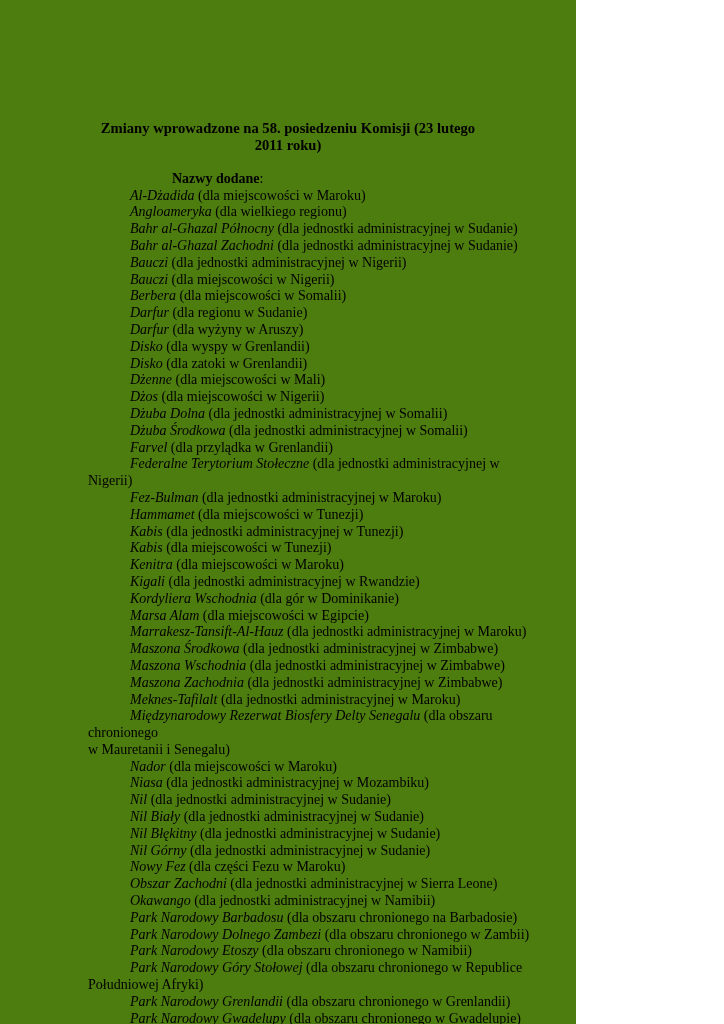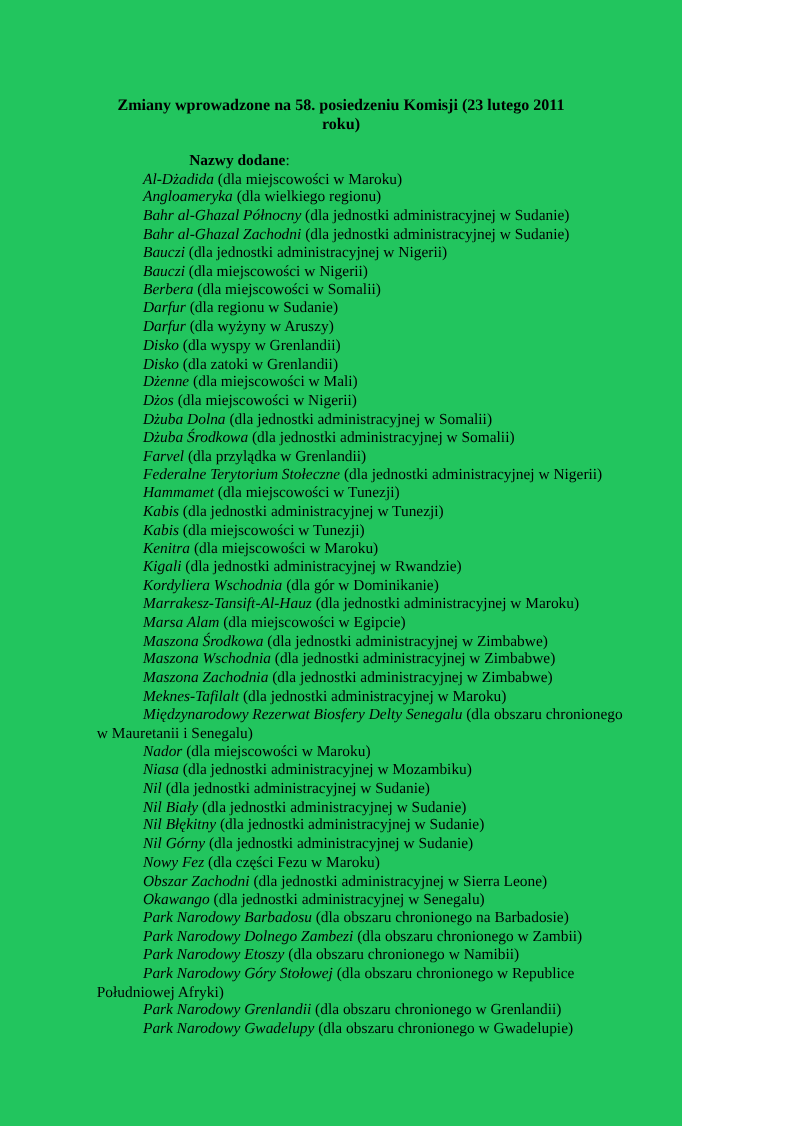--- a/index.html
+++ b/index.html
@@ -3,24 +3,24 @@
 <meta charset="utf-8">
 <style>
   html, body {
     margin: 0;
     padding: 0;
     background: #ffffff;
     color: #000000;
   }
   .page {
     box-sizing: border-box;
-    width: 620px;
+    width: 576px;
     height: 1024px;
-    background: #22c55e;
-    padding: 88px 44px 0 88px;
+    background: #4d7c0f;
+    padding: 120px 44px 0 88px;
     font-family: "Liberation Serif", serif;
     font-size: 14px;
     line-height: 16.8px;
     overflow: hidden;
   }
   .title {
     font-size: 14.6px;
     font-weight: bold;
     text-align: center;
     margin: 0 44px 16.8px 0;
@@ -61,42 +61,43 @@
       <p class="entry"><span class="name">Darfur</span><span> (dla regionu w Sudanie)</span></p>
       <p class="entry"><span class="name">Darfur</span><span> (dla wyżyny w Aruszy)</span></p>
       <p class="entry"><span class="name">Disko</span><span> (dla wyspy w Grenlandii)</span></p>
       <p class="entry"><span class="name">Disko</span><span> (dla zatoki w Grenlandii)</span></p>
       <p class="entry"><span class="name">Dżenne</span><span> (dla miejscowości w Mali)</span></p>
       <p class="entry"><span class="name">Dżos</span><span> (dla miejscowości w Nigerii)</span></p>
       <p class="entry"><span class="name">Dżuba Dolna</span><span> (dla jednostki administracyjnej w Somalii)</span></p>
       <p class="entry"><span class="name">Dżuba Środkowa</span><span> (dla jednostki administracyjnej w Somalii)</span></p>
       <p class="entry"><span class="name">Farvel</span><span> (dla przylądka w Grenlandii)</span></p>
       <p class="entry"><span class="name">Federalne Terytorium Stołeczne</span><span> (dla jednostki administracyjnej w Nigerii)</span></p>
+      <p class="entry"><span class="name">Fez-Bulman</span><span> (dla jednostki administracyjnej w Maroku)</span></p>
       <p class="entry"><span class="name">Hammamet</span><span> (dla miejscowości w Tunezji)</span></p>
       <p class="entry"><span class="name">Kabis</span><span> (dla jednostki administracyjnej w Tunezji)</span></p>
       <p class="entry"><span class="name">Kabis</span><span> (dla miejscowości w Tunezji)</span></p>
       <p class="entry"><span class="name">Kenitra</span><span> (dla miejscowości w Maroku)</span></p>
       <p class="entry"><span class="name">Kigali</span><span> (dla jednostki administracyjnej w Rwandzie)</span></p>
       <p class="entry"><span class="name">Kordyliera Wschodnia</span><span> (dla gór w Dominikanie)</span></p>
+      <p class="entry"><span class="name">Marsa Alam</span><span> (dla miejscowości w Egipcie)</span></p>
       <p class="entry"><span class="name">Marrakesz-Tansift-Al-Hauz</span><span> (dla jednostki administracyjnej w Maroku)</span></p>
-      <p class="entry"><span class="name">Marsa Alam</span><span> (dla miejscowości w Egipcie)</span></p>
       <p class="entry"><span class="name">Maszona Środkowa</span><span> (dla jednostki administracyjnej w Zimbabwe)</span></p>
       <p class="entry"><span class="name">Maszona Wschodnia</span><span> (dla jednostki administracyjnej w Zimbabwe)</span></p>
       <p class="entry"><span class="name">Maszona Zachodnia</span><span> (dla jednostki administracyjnej w Zimbabwe)</span></p>
       <p class="entry"><span class="name">Meknes-Tafilalt</span><span> (dla jednostki administracyjnej w Maroku)</span></p>
       <p class="entry"><span class="name">Międzynarodowy Rezerwat Biosfery Delty Senegalu</span><span> (dla obszaru chronionego</span><br><span>w Mauretanii i Senegalu)</span></p>
       <p class="entry"><span class="name">Nador</span><span> (dla miejscowości w Maroku)</span></p>
       <p class="entry"><span class="name">Niasa</span><span> (dla jednostki administracyjnej w Mozambiku)</span></p>
       <p class="entry"><span class="name">Nil</span><span> (dla jednostki administracyjnej w Sudanie)</span></p>
       <p class="entry"><span class="name">Nil Biały</span><span> (dla jednostki administracyjnej w Sudanie)</span></p>
       <p class="entry"><span class="name">Nil Błękitny</span><span> (dla jednostki administracyjnej w Sudanie)</span></p>
       <p class="entry"><span class="name">Nil Górny</span><span> (dla jednostki administracyjnej w Sudanie)</span></p>
       <p class="entry"><span class="name">Nowy Fez</span><span> (dla części Fezu w Maroku)</span></p>
       <p class="entry"><span class="name">Obszar Zachodni</span><span> (dla jednostki administracyjnej w Sierra Leone)</span></p>
-      <p class="entry"><span class="name">Okawango</span><span> (dla jednostki administracyjnej w Senegalu)</span></p>
+      <p class="entry"><span class="name">Okawango</span><span> (dla jednostki administracyjnej w Namibii)</span></p>
       <p class="entry"><span class="name">Park Narodowy Barbadosu</span><span> (dla obszaru chronionego na Barbadosie)</span></p>
       <p class="entry"><span class="name">Park Narodowy Dolnego Zambezi</span><span> (dla obszaru chronionego w Zambii)</span></p>
       <p class="entry"><span class="name">Park Narodowy Etoszy</span><span> (dla obszaru chronionego w Namibii)</span></p>
       <p class="entry"><span class="name">Park Narodowy Góry Stołowej</span><span> (dla obszaru chronionego w Republice Południowej Afryki)</span></p>
       <p class="entry"><span class="name">Park Narodowy Grenlandii</span><span> (dla obszaru chronionego w Grenlandii)</span></p>
       <p class="entry"><span class="name">Park Narodowy Gwadelupy</span><span> (dla obszaru chronionego w Gwadelupie)</span></p>
     </div>
 </div>
 
 </body></html>

